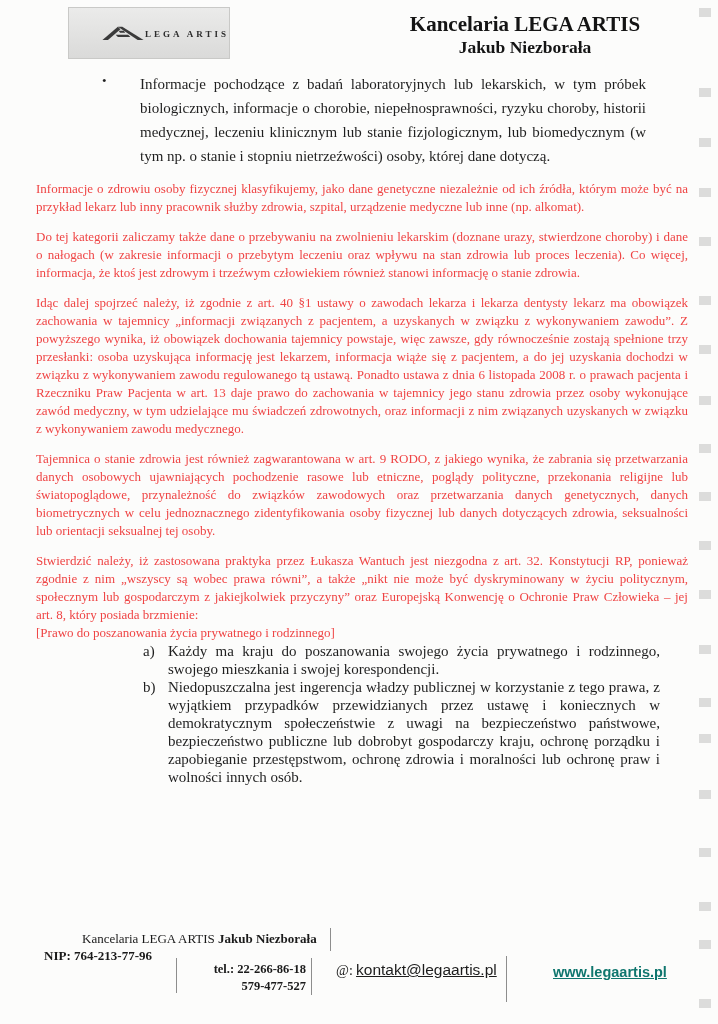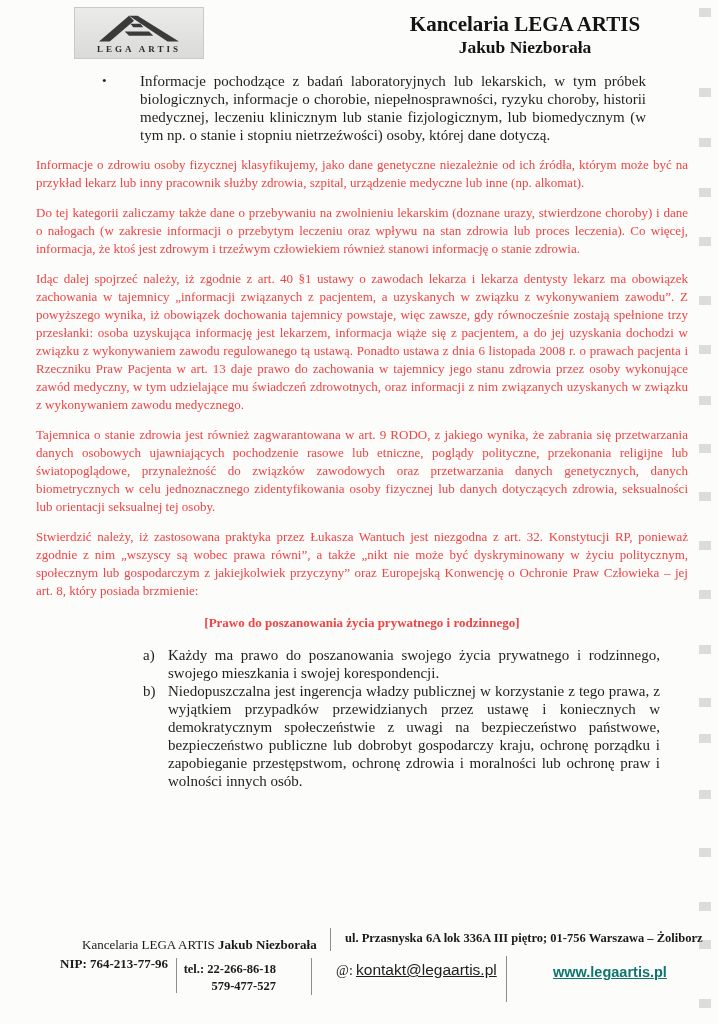--- a/index.html
+++ b/index.html
@@ -5,24 +5,24 @@
   html,body{margin:0;padding:0;}
   body{
     width:718px;height:1024px;position:relative;overflow:hidden;
     background:#fbfbfa;color:#1f1f1f;
     font-family:"Liberation Serif","DejaVu Serif",serif;
   }
   .page{position:absolute;inset:0;background:#fcfcfb;}
 
   
   .logo-box{
-    position:absolute;left:74px;top:7px;width:128px;height:50px;
+    position:absolute;left:68px;top:7px;width:128px;height:50px;
     background:linear-gradient(180deg,#ebebea,#dadad9);
     border:1px solid #c9c9c7;
-    display:flex;flex-direction:column;align-items:center;justify-content:center;
+    display:flex;flex-direction:row;align-items:center;justify-content:center;padding-left:32px;
   }
   .logo-mark{width:86px;height:30px;display:block;}
   .logo-text{
     font-size:9px;font-weight:bold;letter-spacing:3px;color:#2c2c2c;
     margin-top:1px;white-space:nowrap;
   }
   .header-title{
     position:absolute;left:360px;top:12px;width:330px;text-align:center;
     font-weight:bold;color:#141414;
   }
@@ -30,34 +30,34 @@
   .header-title .line2{font-size:17.5px;line-height:22px;}
 
   
   .content{position:absolute;left:36px;top:72px;width:652px;}
   .para{
     margin:0 0 12px 0;text-align:justify;
     font-size:13px;line-height:18px;color:#ef4444;
   }
   .bullet-row{display:flex;margin:0 0 12px 0;padding-left:66px;margin-right:42px;}
   .bullet-glyph{width:38px;flex:0 0 38px;font-size:13px;line-height:18px;}
-  .bullet-text{flex:1;text-align:justify;font-size:15px;line-height:18px;}
+  .bullet-text{flex:1;text-align:justify;font-size:15px;line-height:24px;}
   .bold{font-weight:bold;}
-  .bracket-line{margin:14px;font-weight:bold;text-align:center;}
+  .bracket-line{margin:0;font-weight:normal;text-align:left;}
   .list-item{display:flex;padding-left:107px;margin-right:28px;}
   .list-marker{flex:0 0 25px;font-size:15px;line-height:18px;}
   .list-text{flex:1;text-align:justify;font-size:15px;line-height:18px;}
 
   
   .footer{position:absolute;left:0;top:928px;width:718px;height:90px;font-size:13px;color:#1a1a1a;}
-  .f-firm{position:absolute;left:82px;top:9px;font-size:13px;white-space:nowrap;}
+  .f-firm{position:absolute;left:82px;top:3px;font-size:13px;white-space:nowrap;}
   .f-firm .b{font-weight:bold;}
   .f-address{position:absolute;left:345px;top:3px;font-weight:bold;font-size:12.5px;white-space:nowrap;}
-  .f-nip{position:absolute;left:44px;top:28px;font-weight:bold;font-size:13px;white-space:nowrap;margin-left:16px;}
-  .f-tel{position:absolute;left:176px;top:33px;width:100px;text-align:right;font-weight:bold;font-size:12.5px;line-height:17px;white-space:nowrap;}
+  .f-nip{position:absolute;left:44px;top:20px;font-weight:bold;font-size:13px;white-space:nowrap;}
+  .f-tel{position:absolute;left:206px;top:33px;width:100px;text-align:right;font-weight:bold;font-size:12.5px;line-height:17px;white-space:nowrap;}
   .f-email{position:absolute;left:336px;top:33px;white-space:nowrap;}
   .f-email .at{font-size:14px;}
   .f-email a{
     font-family:"Liberation Sans","DejaVu Sans",sans-serif;
     font-size:15.5px;color:#1c1c1c;text-decoration:underline;
   }
   .f-web{position:absolute;left:553px;top:36px;white-space:nowrap;}
   .f-web a{
     font-family:"Liberation Sans","DejaVu Sans",sans-serif;
     font-size:14.5px;font-weight:bold;color:#0f766e;text-decoration:underline;
@@ -106,32 +106,31 @@
     <p class="para">Idąc dalej spojrzeć należy, iż zgodnie z art. 40 §1 ustawy o zawodach lekarza i lekarza dentysty lekarz ma obowiązek zachowania w tajemnicy „informacji związanych z pacjentem, a uzyskanych w związku z wykonywaniem zawodu”. Z powyższego wynika, iż obowiązek dochowania tajemnicy powstaje, więc zawsze, gdy równocześnie zostają spełnione trzy przesłanki: osoba uzyskująca informację jest lekarzem, informacja wiąże się z pacjentem, a do jej uzyskania dochodzi w związku z wykonywaniem zawodu regulowanego tą ustawą. Ponadto ustawa z dnia 6 listopada 2008 r. o prawach pacjenta i Rzeczniku Praw Pacjenta w art. 13 daje prawo do zachowania w tajemnicy jego stanu zdrowia przez osoby wykonujące zawód medyczny, w tym udzielające mu świadczeń zdrowotnych, oraz informacji z nim związanych uzyskanych w związku z wykonywaniem zawodu medycznego.</p>
 
     <p class="para">Tajemnica o stanie zdrowia jest również zagwarantowana w art. 9 RODO, z jakiego wynika, że zabrania się przetwarzania danych osobowych ujawniających pochodzenie rasowe lub etniczne, poglądy polityczne, przekonania religijne lub światopoglądowe, przynależność do związków zawodowych oraz przetwarzania danych genetycznych, danych biometrycznych w celu jednoznacznego zidentyfikowania osoby fizycznej lub danych dotyczących zdrowia, seksualności lub orientacji seksualnej tej osoby.</p>
 
     <p class="para" style="margin-bottom:0;">Stwierdzić należy, iż zastosowana praktyka przez Łukasza Wantuch jest niezgodna z art. 32. Konstytucji RP, ponieważ zgodnie z nim „wszyscy są wobec prawa równi”, a także „nikt nie może być dyskryminowany w życiu politycznym, społecznym lub gospodarczym z jakiejkolwiek przyczyny” oraz Europejską Konwencję o Ochronie Praw Człowieka – jej art. 8, który posiada brzmienie:</p>
 
     <p class="para bracket-line">[Prawo do poszanowania życia prywatnego i rodzinnego]</p>
 
     <div class="list-item">
       <div class="list-marker">a)</div>
-      <div class="list-text">Każdy ma prawo do poszanowania swojego życia prywatnego i rodzinnego, swojego mieszkania i swojej korespondencji.</div>
+      <div class="list-text">Każdy ma kraju do poszanowania swojego życia prywatnego i rodzinnego, swojego mieszkania i swojej korespondencji.</div>
     </div>
     <div class="list-item">
       <div class="list-marker">b)</div>
       <div class="list-text">Niedopuszczalna jest ingerencja władzy publicznej w korzystanie z tego prawa, z wyjątkiem przypadków przewidzianych przez ustawę i koniecznych w demokratycznym społeczeństwie z uwagi na bezpieczeństwo państwowe, bezpieczeństwo publiczne lub dobrobyt gospodarczy kraju, ochronę porządku i zapobieganie przestępstwom, ochronę zdrowia i moralności lub ochronę praw i wolności innych osób.</div>
     </div>
   </div>
 
   <div class="footer">
     <div class="f-firm"><span>Kancelaria  LEGA ARTIS </span><span class="b">Jakub Niezborała</span></div>
     <div class="vdiv vdiv1"></div>
-    <div class="f-address">ul. Przasnyska 6A lok 336A III piętro; 01-756 Warszawa – Żoliborz</div>
 
     <div class="f-nip">NIP: 764-213-77-96</div>
     <div class="vdiv vdiv2"></div>
     <div class="f-tel">
       <div>tel.: 22-266-86-18</div>
       <div>579-477-527</div>
     </div>
     <div class="vdiv vdiv3"></div>
     <div class="f-email"><span class="at">@:</span>
       <a href="#">kontakt@legaartis.pl</a>

